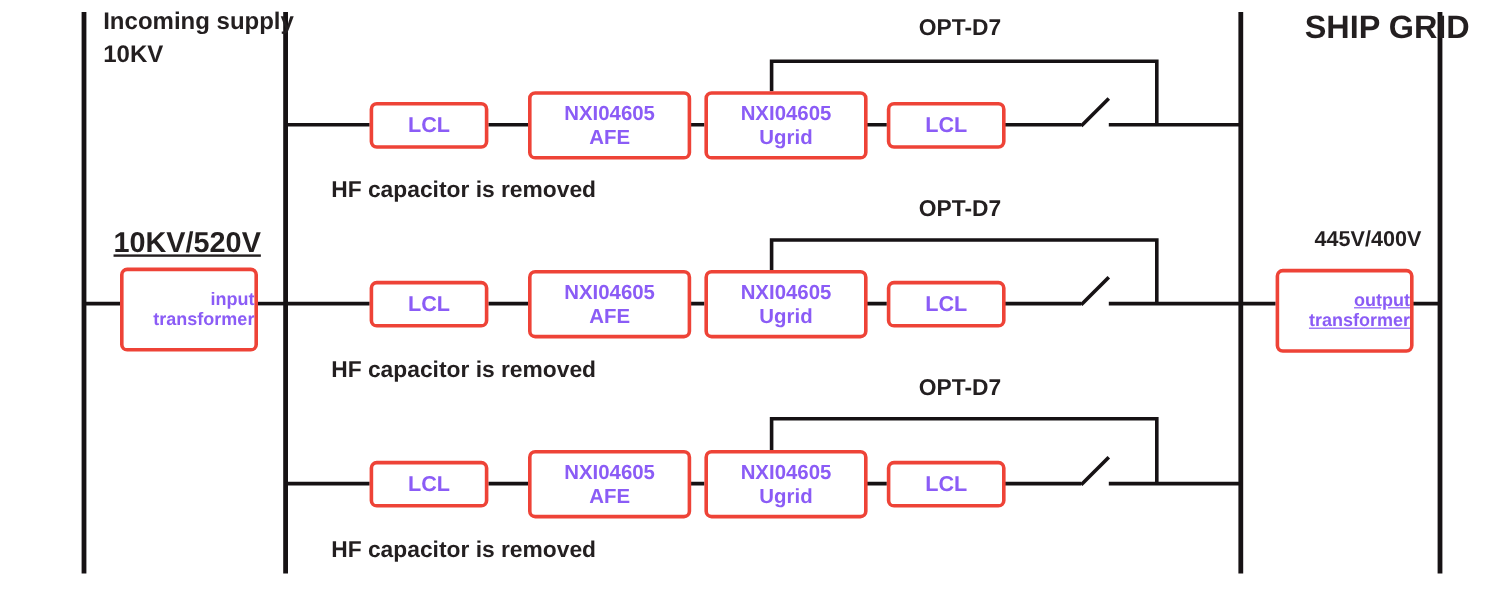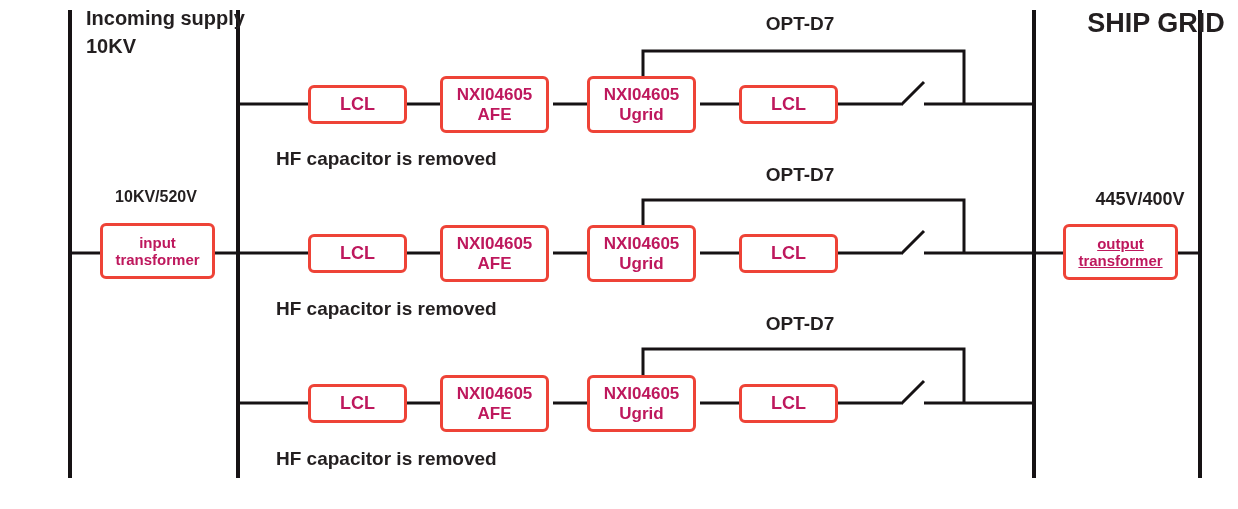--- a/index.html
+++ b/index.html
@@ -15,31 +15,31 @@
   .wires{position:absolute;left:0;top:0;}
   .lbl{position:absolute;white-space:pre;line-height:1.38;}
   .lbl-dark{color:#231f20;font-weight:600;font-size:19px;}
   .lbl-center{text-align:left;transform:translateX(-50%);}
   .rbox{
     position:absolute;
     box-sizing:border-box;
     border:3px solid #ee4337;
     border-radius:6px;
     background:#ffffff;
-    color:#be185d;
+    color:#8b5cf6;
     font-weight:700;
     display:flex;flex-direction:column;
     align-items:center;justify-content:center;
     text-align:center;
     line-height:1.15;
   }
   .rbox .l1,.rbox .l2{display:block;}
   .box-lcl{width:99px;height:39px;font-size:18px;}
-  .box-drive{width:109px;height:57px;font-size:17px;}
-  .box-xfmr{width:115px;height:56px;font-size:15px;}
+  .box-drive{width:136px;height:57px;font-size:17px;}
+  .box-xfmr{width:115px;height:70px;font-size:15px;align-items:flex-end;}
 </style>
 </head>
 <body>
 
 <div class="canvas">
 
   <svg class="wires" width="1238" height="509" viewBox="0 0 1238 509">
     <g stroke="#161214" fill="none" stroke-linecap="butt">
 
       <line x1="70" y1="10" x2="70" y2="478" stroke-width="4"></line>
@@ -86,21 +86,21 @@
         <polyline points="643,375 643,349 964,349 964,403"></polyline>
         <line x1="901" y1="404" x2="924" y2="381"></line>
       </g>
     </g>
   </svg>
 
   <div class="lbl lbl-dark" style="left:86px;top:5px;font-size:20px;"><span>Incoming supply</span><br><span>10KV</span></div>
 
   <div class="lbl lbl-dark lbl-center" style="left:1120px;top:5px;font-size:27px;margin-left:36px;">SHIP GRID</div>
 
-  <div class="lbl lbl-dark lbl-center" style="left:156px;top:186px;font-size:16px;">10KV/520V</div>
+  <div class="lbl lbl-dark lbl-center" style="left:156px;top:186px;font-size:24px;text-decoration:underline;">10KV/520V</div>
 
   <div class="lbl lbl-dark lbl-center" style="left:1119px;top:187px;font-size:18px;margin-left:21px;">445V/400V</div>
 
   <div class="lbl lbl-dark lbl-center" style="left:800px;top:11px;">OPT-D7</div>
   <div class="lbl lbl-dark lbl-center" style="left:800px;top:162px;">OPT-D7</div>
   <div class="lbl lbl-dark lbl-center" style="left:800px;top:311px;">OPT-D7</div>
 
   <div class="lbl lbl-dark" style="left:276px;top:146px;">HF capacitor is removed</div>
   <div class="lbl lbl-dark" style="left:276px;top:296px;">HF capacitor is removed</div>
   <div class="lbl lbl-dark" style="left:276px;top:446px;">HF capacitor is removed</div>

